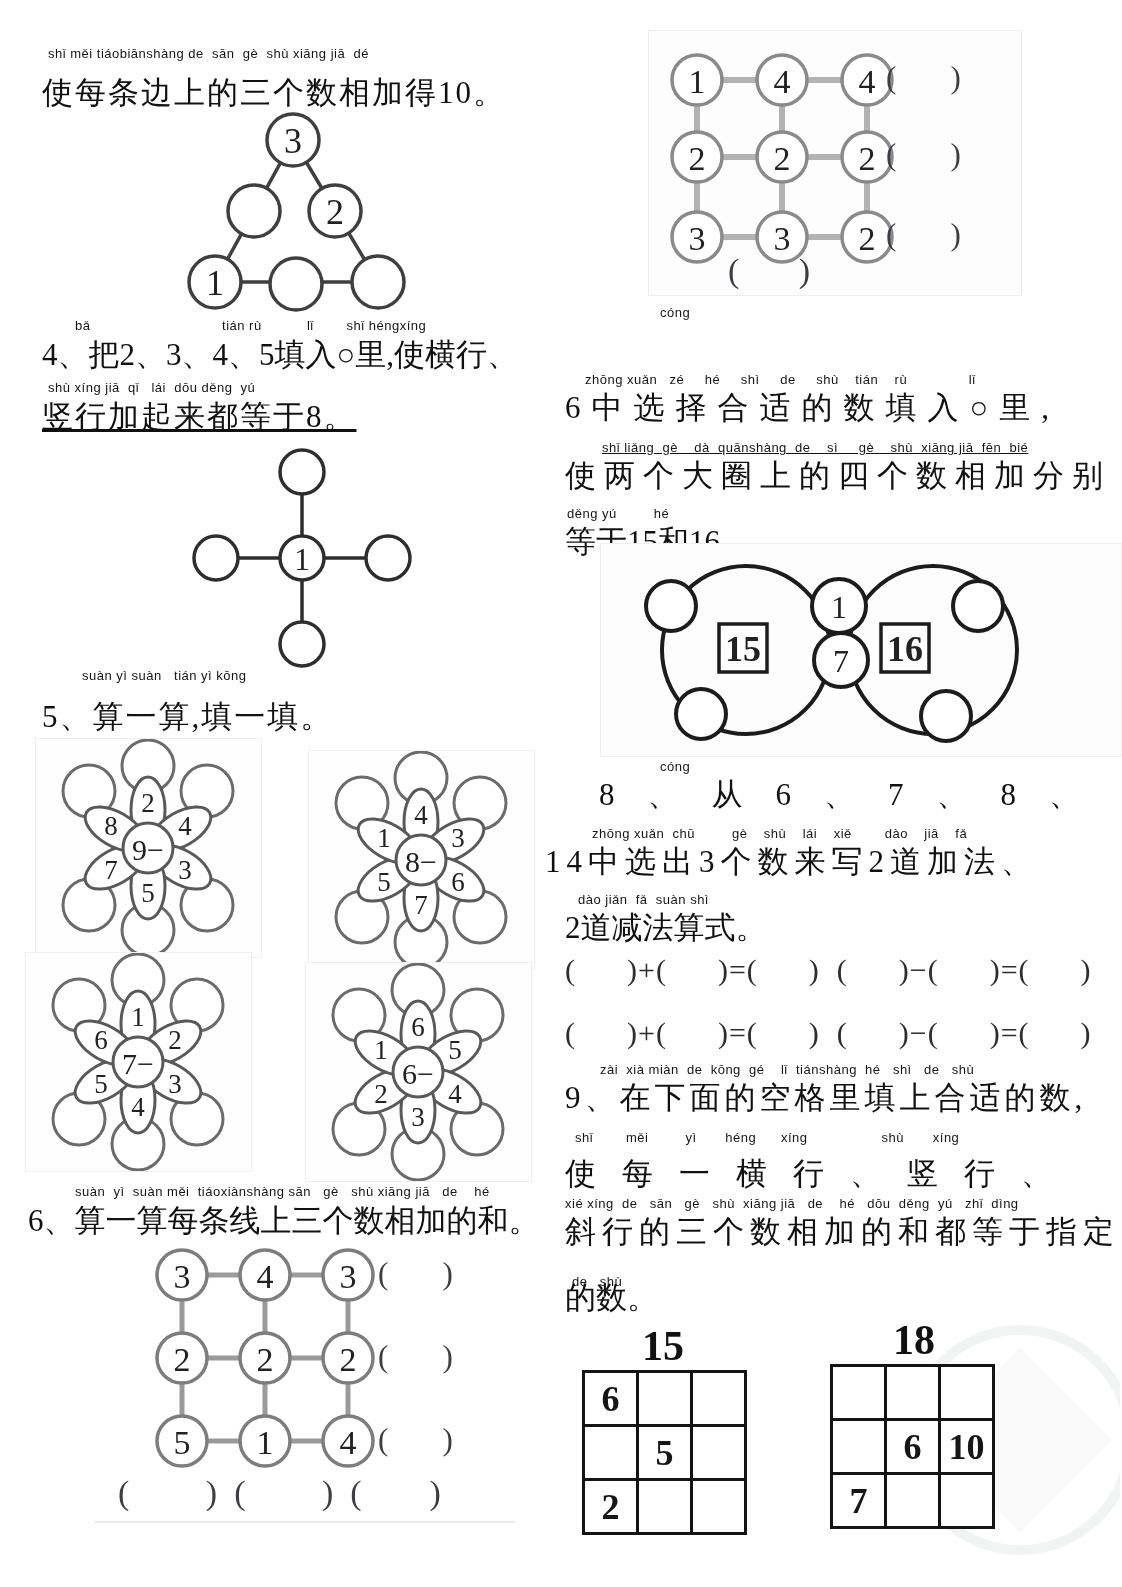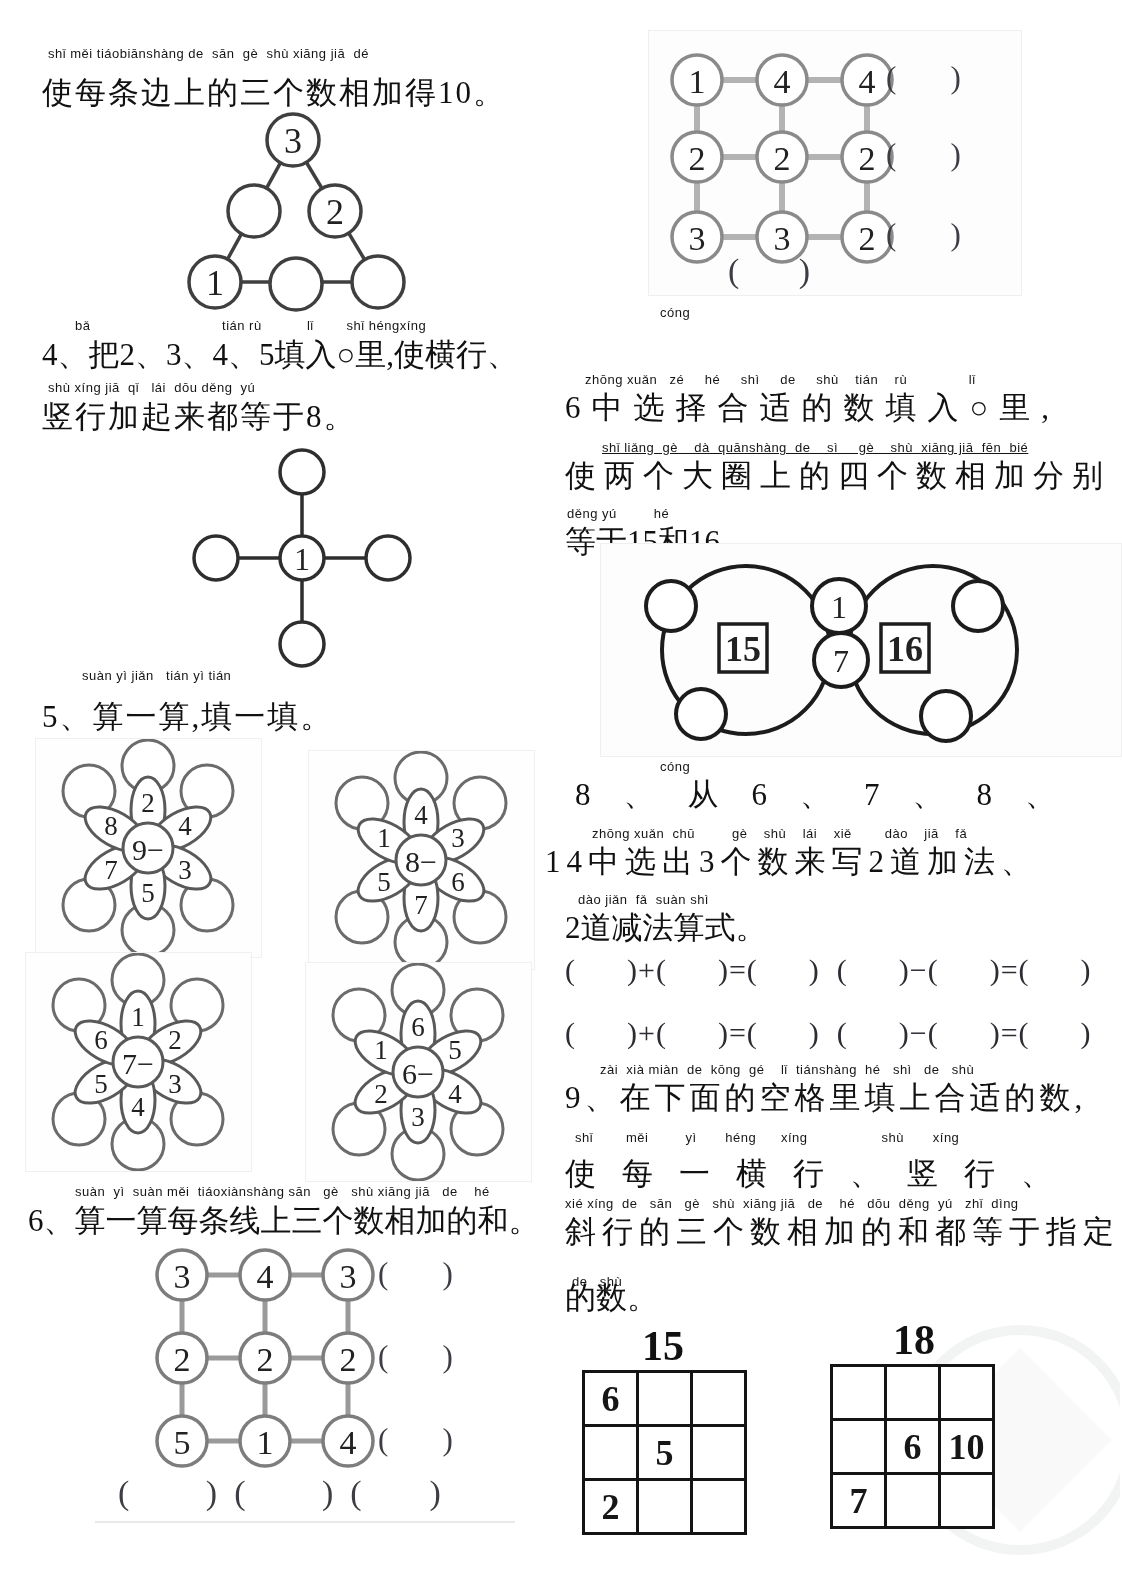--- a/index.html
+++ b/index.html
@@ -52,21 +52,21 @@
       <text x="157" y="104">2</text>
       <text x="37" y="175">1</text>
       <text x="118" y="177"></text>
       <text x="200" y="175"></text>
     </g>
   </svg>
 
   <div class="abs pin" style="left:75px;top:318px;">bǎ                                tián rù           lǐ        shǐ héngxíng</div>
   <div class="abs han" style="left:42px;top:334px;">4、把2、3、4、5填入○里,使横行、</div>
   <div class="abs pin" style="left:48px;top:380px;">shù xíng jiā  qǐ   lái  dōu děng  yú</div>
-  <div class="abs han ls2" style="left:42px;top:396px;">竖行加起来都等于8。</div>
+  <div class="abs han ls2" style="left:42px;top:396px;text-decoration:underline;">竖行加起来都等于8。</div>
 
   <svg class="abs" style="left:192px;top:448px;" width="220" height="220" viewBox="0 0 220 220">
     <g stroke="#2e2e2e" stroke-width="3.5">
       <line x1="110" y1="110" x2="110" y2="24"></line>
       <line x1="110" y1="110" x2="110" y2="196"></line>
       <line x1="110" y1="110" x2="24" y2="110"></line>
       <line x1="110" y1="110" x2="196" y2="110"></line>
     </g>
     <g fill="#fff" stroke="#2e2e2e" stroke-width="3.5">
       <circle cx="110" cy="24" r="22"></circle>
@@ -77,21 +77,21 @@
     </g>
     <g font-size="32" text-anchor="middle" dominant-baseline="central" fill="#222">
       <text x="110" y="25"></text>
       <text x="24" y="111"></text>
       <text x="196" y="111"></text>
       <text x="110" y="197"></text>
       <text x="110" y="111">1</text>
     </g>
   </svg>
 
-  <div class="abs pin" style="left:82px;top:668px;">suàn yì jiǎn   tián yì tián</div>
+  <div class="abs pin" style="left:82px;top:668px;">suàn yì suàn   tián yì kōng</div>
   <div class="abs han ls2" style="left:42px;top:684px;margin-top:12px;">5、算一算,填一填。</div>
 
   <svg class="abs flbox" style="left:35px;top:738px;" width="225" height="218" viewBox="0 0 225 218">
     <g fill="#fff" stroke="#6b6b6b" stroke-width="3">
       <circle cx="112" cy="27" r="26"></circle>
       <circle cx="53" cy="52" r="26"></circle>
       <circle cx="171" cy="52" r="26"></circle>
       <circle cx="53" cy="166" r="26"></circle>
       <circle cx="171" cy="166" r="26"></circle>
       <circle cx="112" cy="191" r="26"></circle>
@@ -309,21 +309,21 @@
     </g>
     <g text-anchor="middle" dominant-baseline="central" fill="#111">
       <text x="142" y="105" font-size="36" font-weight="bold">15</text>
       <text x="304" y="105" font-size="36" font-weight="bold">16</text>
       <text x="238" y="63" font-size="32">1</text>
       <text x="240" y="117" font-size="32">7</text>
     </g>
   </svg>
 
   <div class="abs pin" style="left:660px;top:759px;">cóng</div>
-  <div class="abs han ls33" style="left:575px;top:774px;">8、从6、7、8、</div>
+  <div class="abs han ls33" style="left:599px;top:774px;">8、从6、7、8、</div>
   <div class="abs pin" style="left:592px;top:826px;">zhōng xuǎn  chū         gè    shù    lái    xiě        dào    jiā    fǎ</div>
   <div class="abs han ls6" style="left:545px;top:841px;">14中选出3个数来写2道加法、</div>
   <div class="abs pin" style="left:578px;top:892px;">dào jiǎn  fǎ  suàn shì</div>
   <div class="abs han" style="left:565px;top:907px;">2道减法算式。</div>
 
   <div class="abs eq" style="left:565px;top:953px;">(      )+(      )=(      )  (      )−(      )=(      )</div>
   <div class="abs eq" style="left:565px;top:1016px;">(      )+(      )=(      )  (      )−(      )=(      )</div>
 
   <div class="abs pin" style="left:600px;top:1062px;">zài  xià miàn  de  kōng  gé    lǐ  tiánshàng  hé   shì   de   shù</div>
   <div class="abs han ls4" style="left:565px;top:1077px;">9、在下面的空格里填上合适的数,</div>

